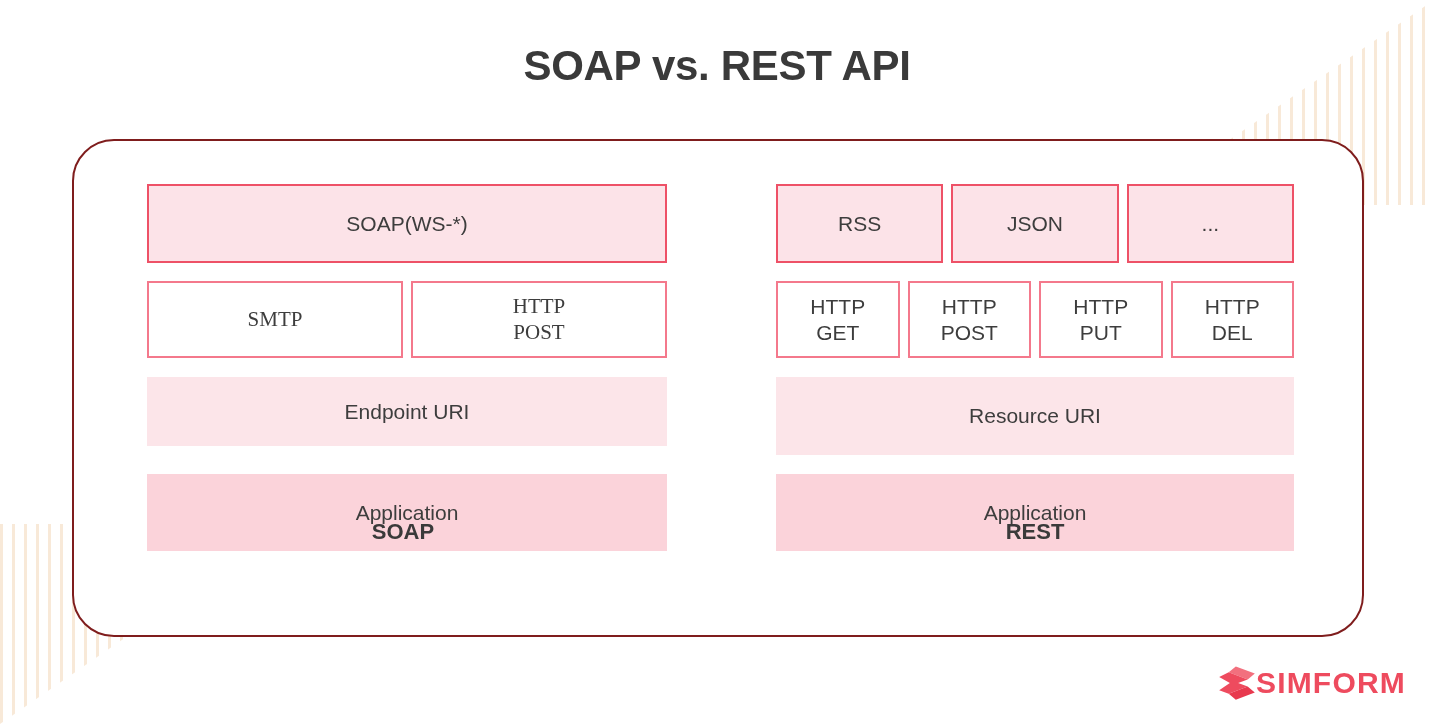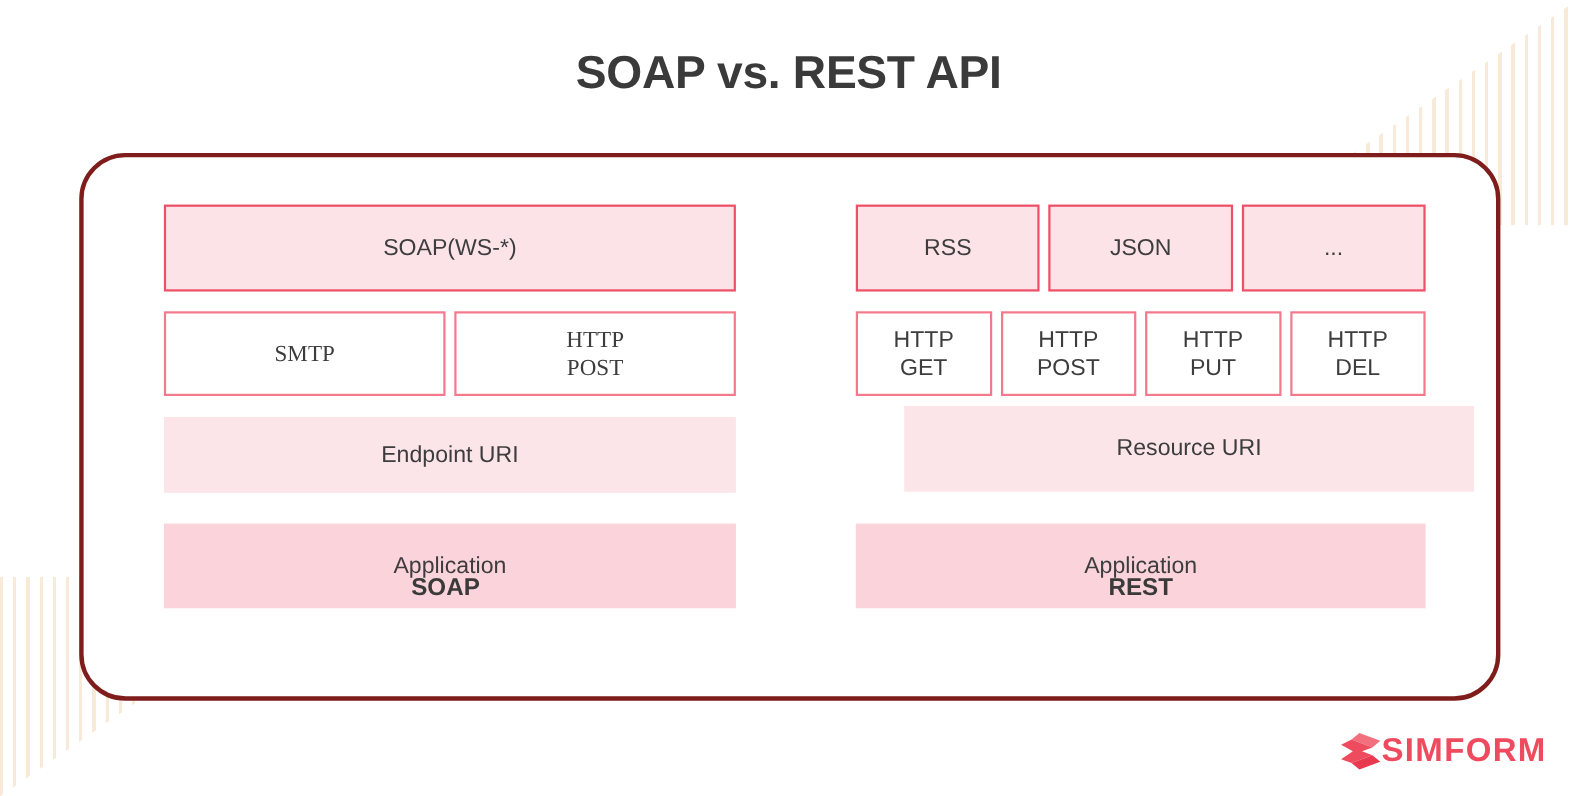--- a/index.html
+++ b/index.html
@@ -55,21 +55,21 @@
     letter-spacing: -0.3px;
   }
 
   
   .panel {
     position: absolute;
     left: 72px;
     top: 139px;
     width: 1292px;
     height: 498px;
-    border: 4px solid #7f1d1d;
+    border: 2px solid #7f1d1d;
     border-radius: 42px;
     background: #ffffff;
     box-sizing: border-box;
   }
 
   
   .column {
     position: absolute;
     top: 43px;
   }
@@ -174,21 +174,21 @@
       <div class="row" style="top: 97px; height: 77px; width: 100%; gap: 8px;">
         <div class="cell plain-outlined" style="flex: 1 1 0%; height: 100%;">HTTP
 GET</div>
         <div class="cell plain-outlined" style="flex: 1 1 0%; height: 100%;">HTTP
 POST</div>
         <div class="cell plain-outlined" style="flex: 1 1 0%; height: 100%;">HTTP
 PUT</div>
         <div class="cell plain-outlined" style="flex: 1 1 0%; height: 100%;">HTTP
 DEL</div>
       </div>
-      <div class="row" style="top: 183px; height: 78px; width: 100%; gap: 8px; margin-left: 44px;">
+      <div class="row" style="top: 193px; height: 78px; width: 100%; gap: 8px;">
         <div class="cell soft-light" style="flex: 1 1 0%; height: 100%;">Resource URI</div>
       </div>
       <div class="row" style="top: 290px; height: 77px; width: 100%; gap: 8px;">
         <div class="cell soft-strong" style="flex: 1 1 0%; height: 100%;">Application</div>
       </div>
     </div>
 
   <div class="col-label label-soap" style="left:73px;width:512px;">SOAP</div>
   <div class="col-label label-rest" style="left:702px;width:518px;">REST</div>
 </div>

